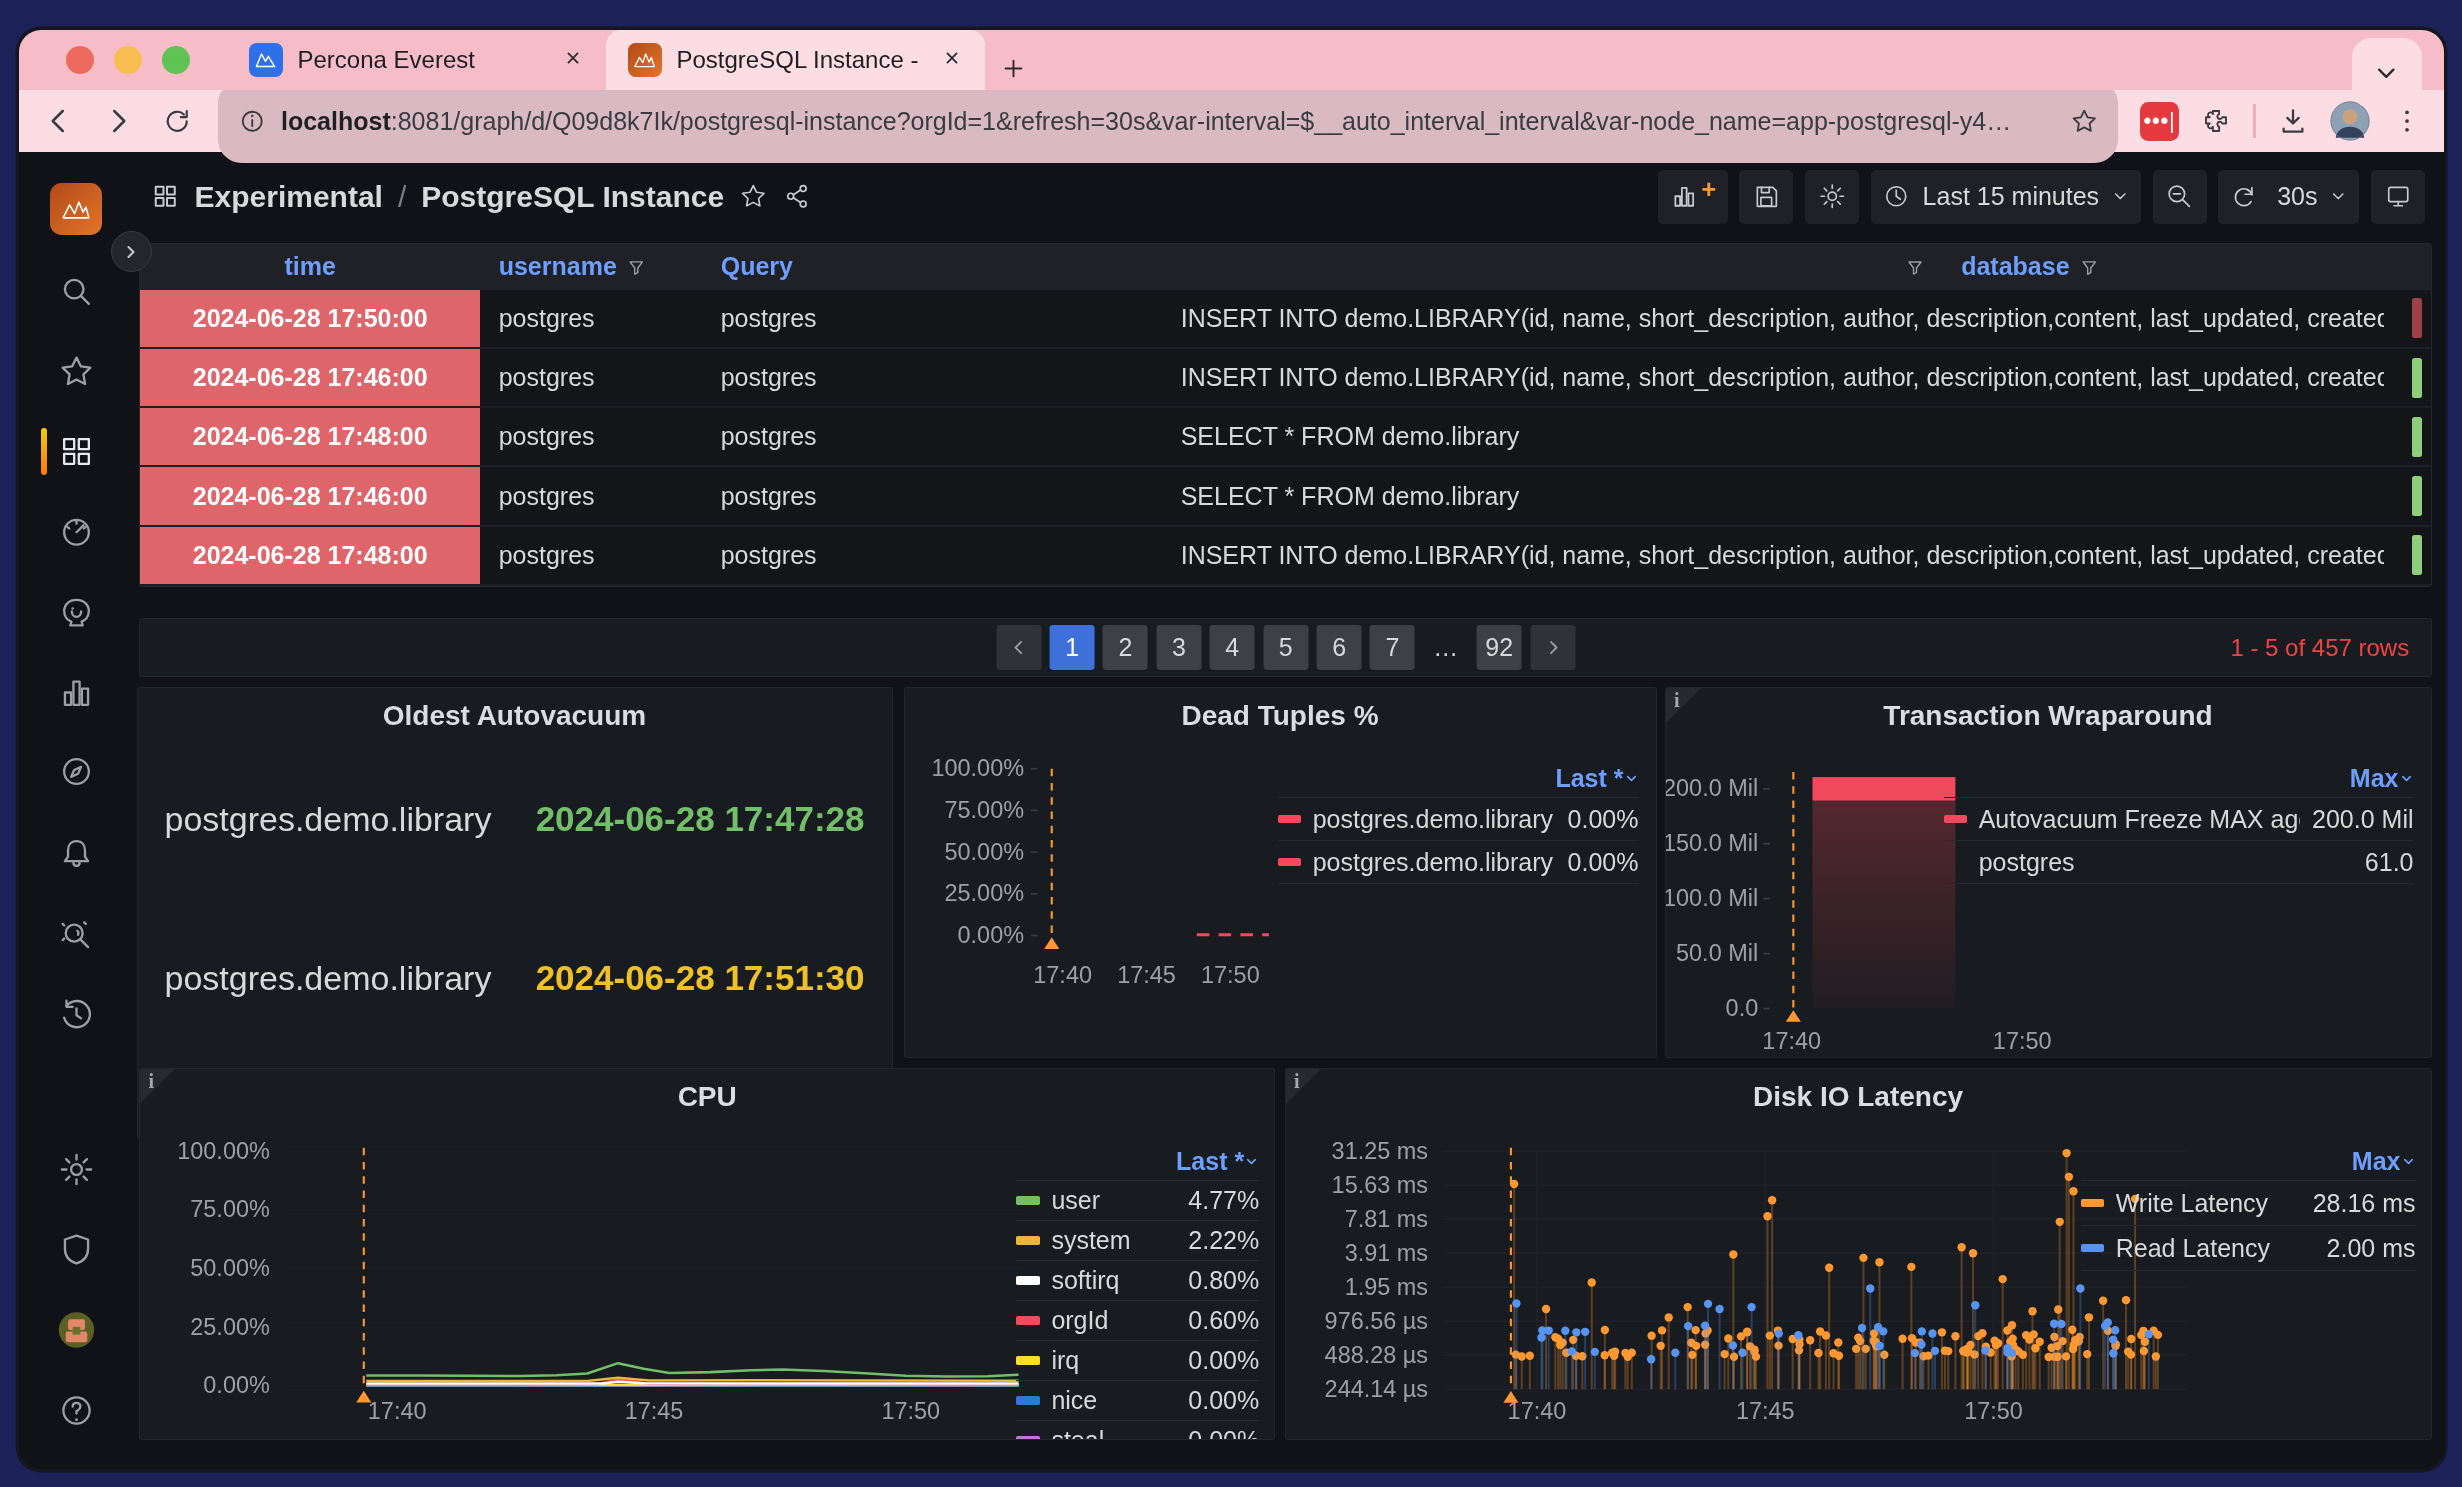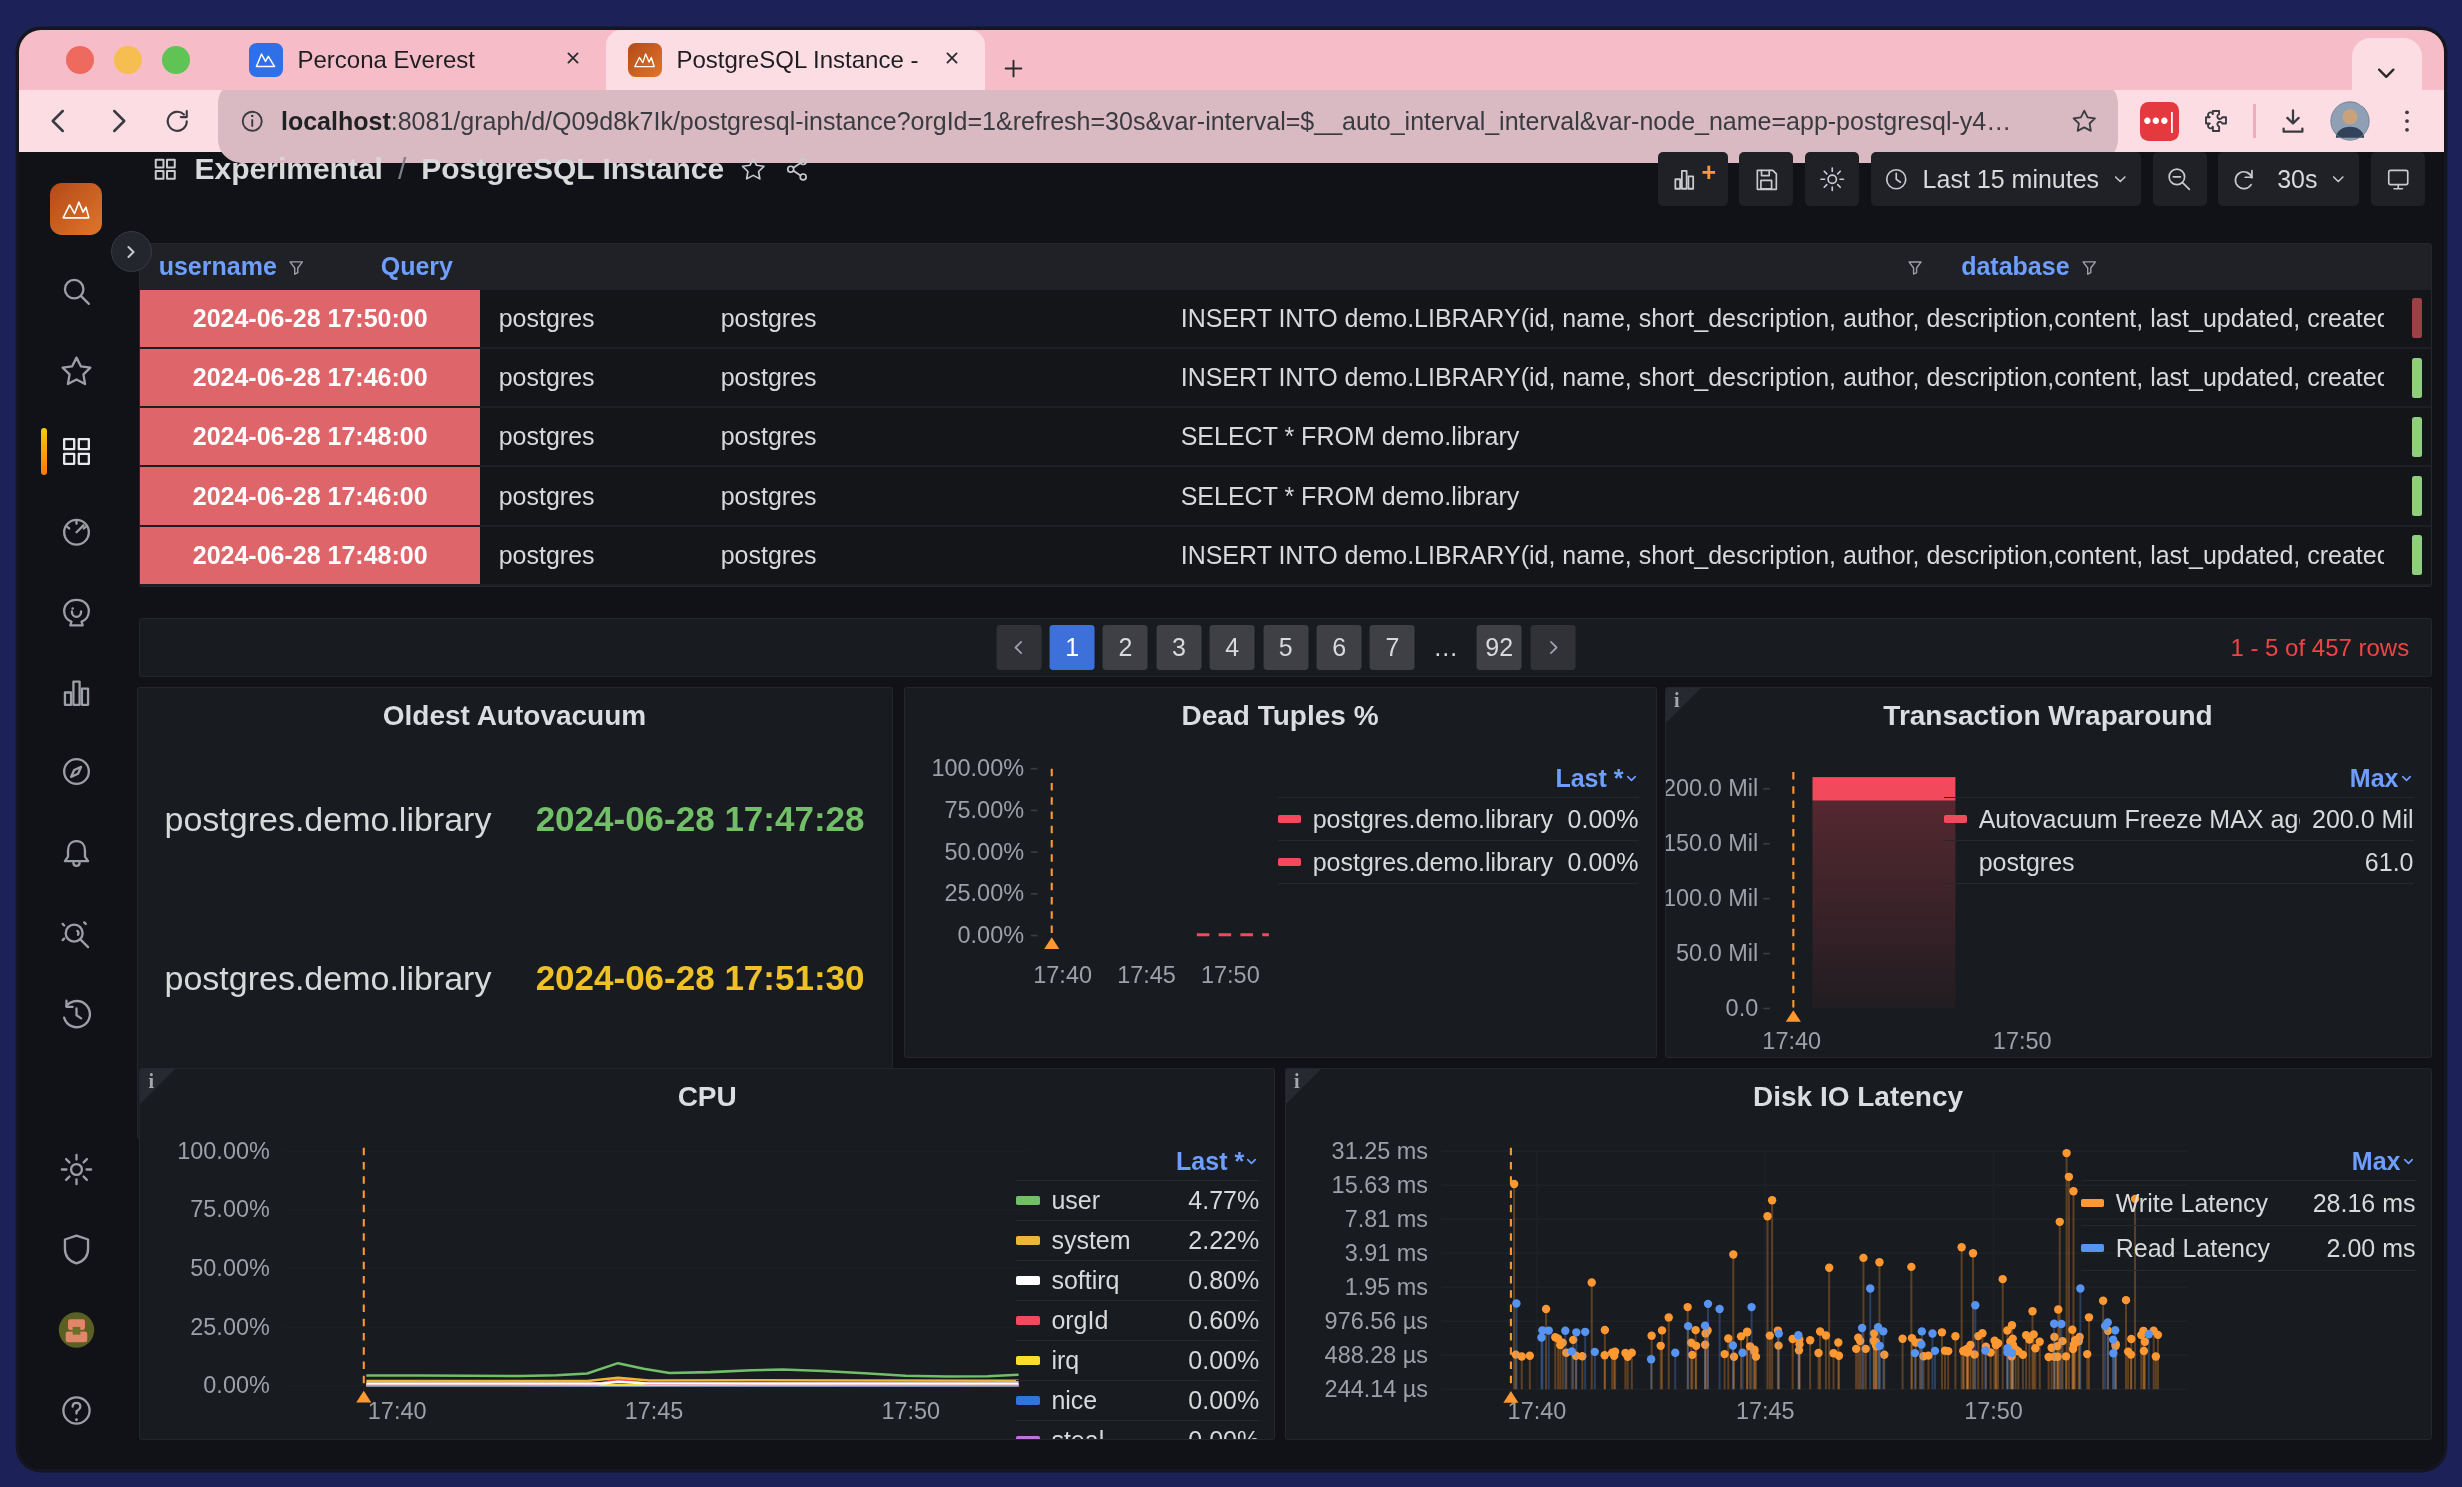--- a/index.html
+++ b/index.html
@@ -28,21 +28,21 @@
   .ext{display:flex;align-items:center;gap:22px;color:#3a3b40;}
   .extdiv{width:2.5px;height:34px;background:#eeadbd;}
   
   .app{display:flex;height:1317px;background:#111217;}
   .sidenav{width:114px;position:relative;flex:none;}
   .snav-item{position:absolute;left:39px;width:37px;height:37px;color:#9d9fa6;display:flex;align-items:center;justify-content:center;}
   .snav-active-bar{position:absolute;left:22px;width:6.7px;height:47px;border-radius:3.4px;background:linear-gradient(#f2cc0c,#ff780a);}
   .expandbtn{position:absolute;left:92px;top:79px;width:39px;height:39px;border-radius:50%;background:#24262d;
              border:0.8px solid #393b43;color:#c7c8cc;display:flex;align-items:center;justify-content:center;z-index:5;}
   .content{position:relative;flex:1;}
-  .gheader{position:absolute;left:0;top:0;right:0;height:89px;display:flex;align-items:flex-start;padding:0 18.5px;box-sizing:border-box;}
+  .gheader{position:absolute;left:0;top:0;right:0;height:89px;display:flex;align-items:center;padding:0 18.5px;box-sizing:border-box;}
   .crumb{display:flex;align-items:center;gap:15px;color:#d8d9da;font-size:30px;font-weight:bold;}
   .crumb .sep{color:#7b7f87;font-weight:normal;}
   .crumb .ic{color:#c9cad0;display:flex;}
   .gactions{margin-left:auto;display:flex;align-items:center;gap:11.7px;}
   .gbtn{height:54px;min-width:54px;background:#1f2127;border-radius:5px;display:flex;align-items:center;
         justify-content:center;color:#c9cad0;gap:11.7px;padding:0 11.7px;box-sizing:border-box;font-size:25px;}
   .gbtn .lbl{color:#d8d9da;}
   
   .panel{position:absolute;background:#181b1f;border:0.8px solid #24262c;border-radius:2.5px;box-sizing:border-box;overflow:hidden;}
   .tbl{display:flex;flex-direction:column;}
@@ -394,20 +394,23 @@
                 <svg width="28.5" height="28.5" viewBox="0 0 48 48" fill="none" stroke="#c9cad0" stroke-width="2.8" stroke-linecap="round" stroke-linejoin="round">
                   <rect x="8" y="9" width="32" height="24" rx="3"></rect>
                   <path d="M17 40h14M24 33v7"></path>
                 </svg>
               </div>
             </div>
       </div>
 
       <div class="panel tbl" id="qtable" style="left:6.7px;top:91px;width:2293px;height:344px;">
             <div class="trow thead">
+              <div class="tcell c-time">
+                <span>time</span>
+              </div>
               <div class="tcell c-user">
                 <span>username</span>
                 <svg width="18.5" height="18.5" viewBox="0 0 48 48" fill="none" stroke="#9da0a6" stroke-width="3.6" stroke-linejoin="round">
                   <path d="M8 10h32L28 26v12l-8 4V26z"></path>
                 </svg>
               </div>
               <div class="tcell c-q">
                 <span>Query</span>
                 <svg width="18.5" height="18.5" viewBox="0 0 48 48" fill="none" stroke="#9da0a6" stroke-width="3.6" stroke-linejoin="round">
                   <path d="M8 10h32L28 26v12l-8 4V26z"></path>

